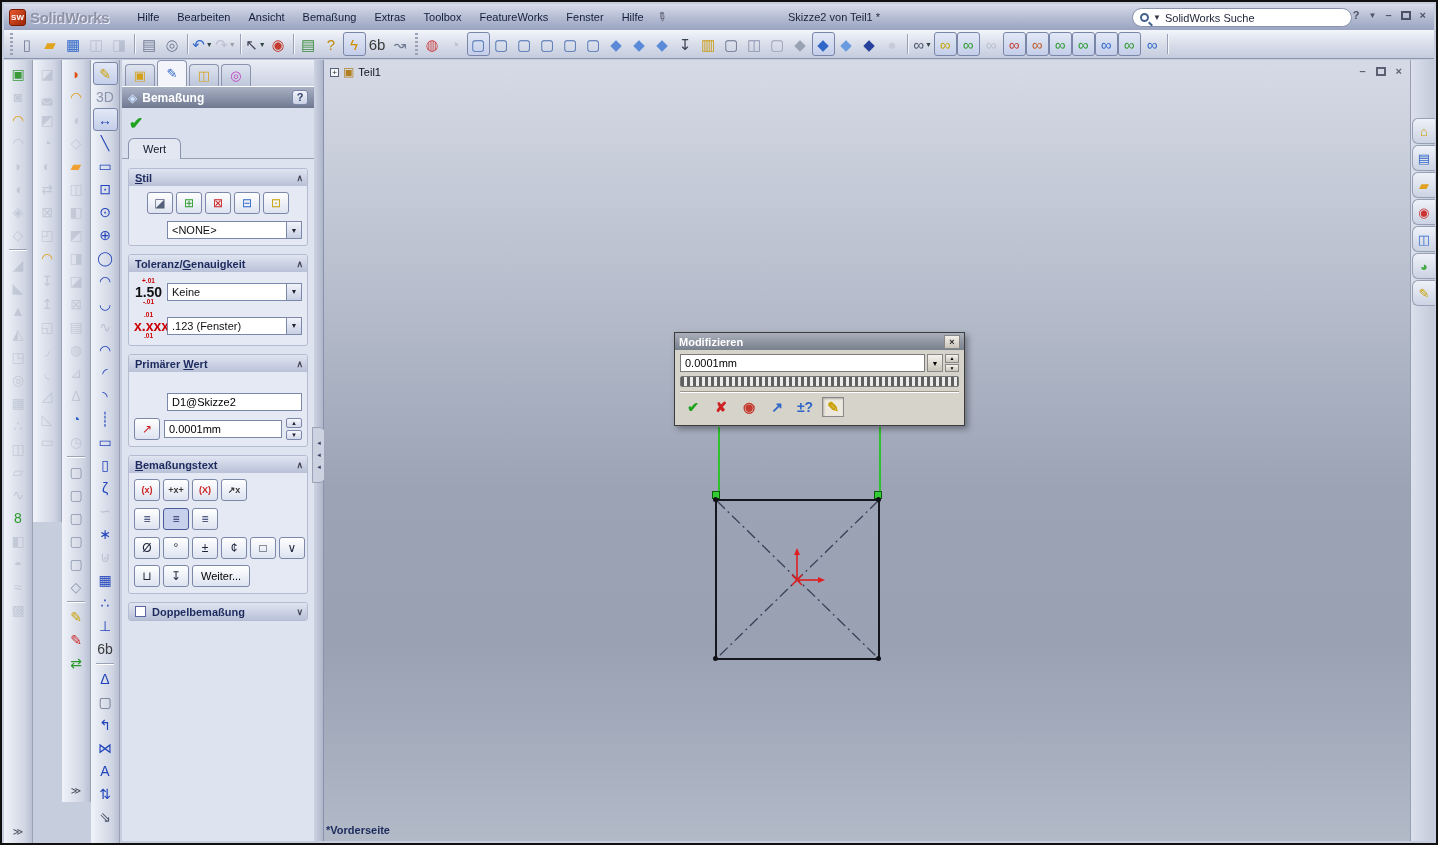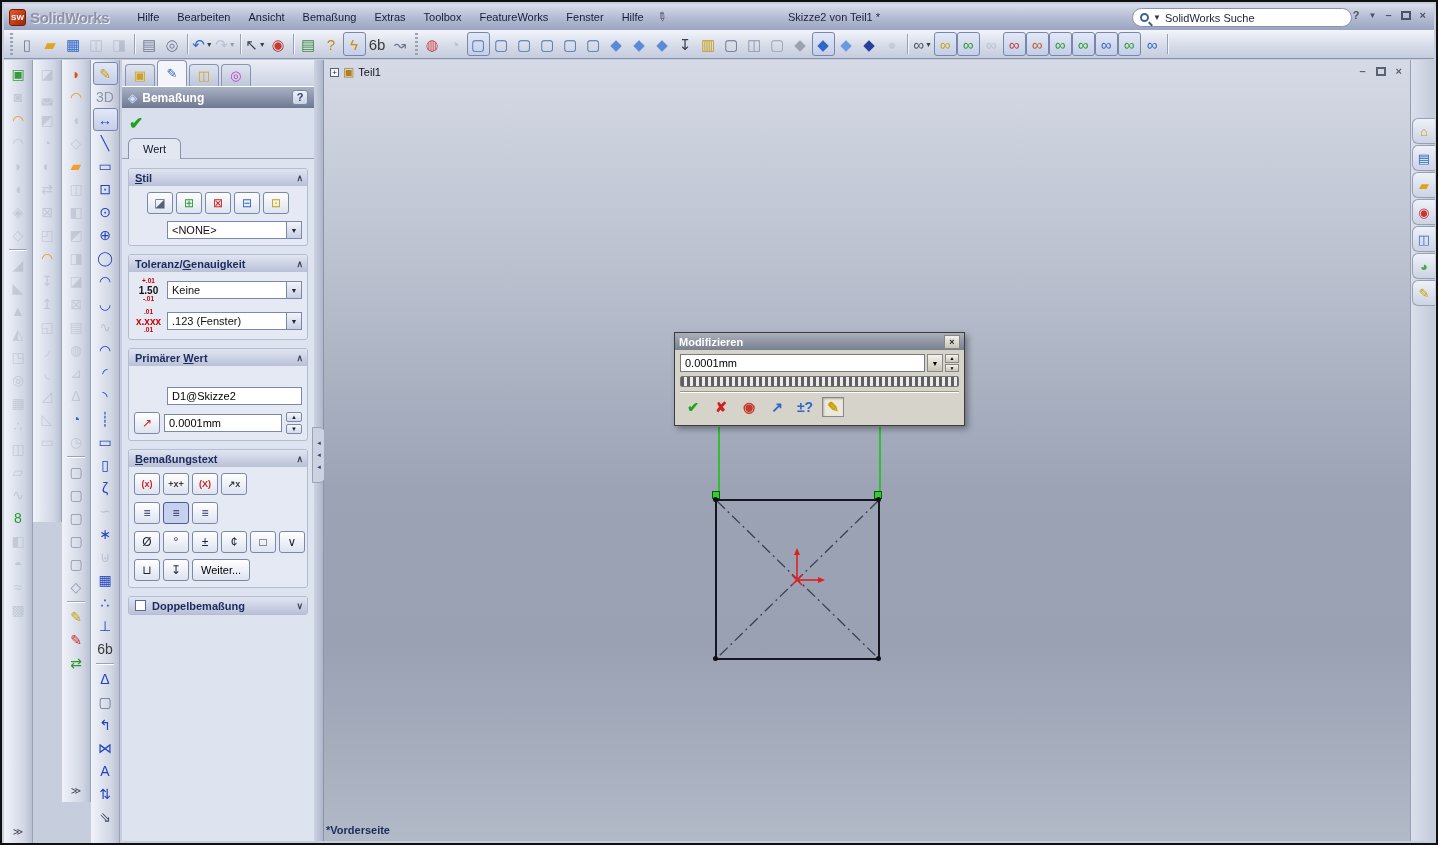--- a/index.html
+++ b/index.html
@@ -90,21 +90,21 @@
   .sbtn .g{font-size:12px;line-height:1}
   .sbtn[data-state="p"]{background:#c7d1ec;border-color:#4a5a9a}
   .indent{margin-left:33px;margin-top:7px}
   .dd{height:18px;background:#fff;border:1px solid #7c88aa;display:flex;align-items:center;padding-left:4px;color:#111;flex:1}
   .dd .arr{margin-left:auto;width:15px;align-self:stretch;background:linear-gradient(#f2f4fa,#c7cfe3);
     border-left:1px solid #7c88aa;display:flex;align-items:center;justify-content:center;font-size:7px;color:#223}
   .frow{display:flex;align-items:center;gap:4px;margin-top:7px}
   .frow:first-child{margin-top:0}
   .ficon{width:29px;flex:0 0 auto;text-align:center;line-height:1;color:#111}
   .ficon .rsup,.ficon .rsub{display:block;font-size:6.5px;color:#c00;font-weight:bold}
-  .ficon .fmain{font-size:10px;font-weight:bold}
+  .ficon .fmain{font-size:14px;font-weight:bold}
   .ficon.red .fmain{color:#c00}
   .tin{height:18px;border:1px solid #7c88aa;background:#fff;padding:0 4px;font:11px "Liberation Sans",sans-serif;flex:1;min-width:0}
   .spin{width:16px;height:22px;display:flex;flex-direction:column;gap:2px;flex:0 0 auto}
   .spin span{flex:1;border:1px solid #7c88aa;border-radius:2px;background:linear-gradient(#f6f8fc,#d2d9ea);
     font-size:6px;display:flex;align-items:center;justify-content:center;color:#223}
   .dimtext{width:100%;height:58px;border:1px solid #7c88aa;background:#fff;font:10px "Liberation Sans",sans-serif;
     padding:2px 3px;resize:none;margin-top:7px}
   .checkbox{width:11px;height:11px;border:1px solid #5a66a0;background:#fff;margin-right:6px;flex:0 0 auto}
 
   

